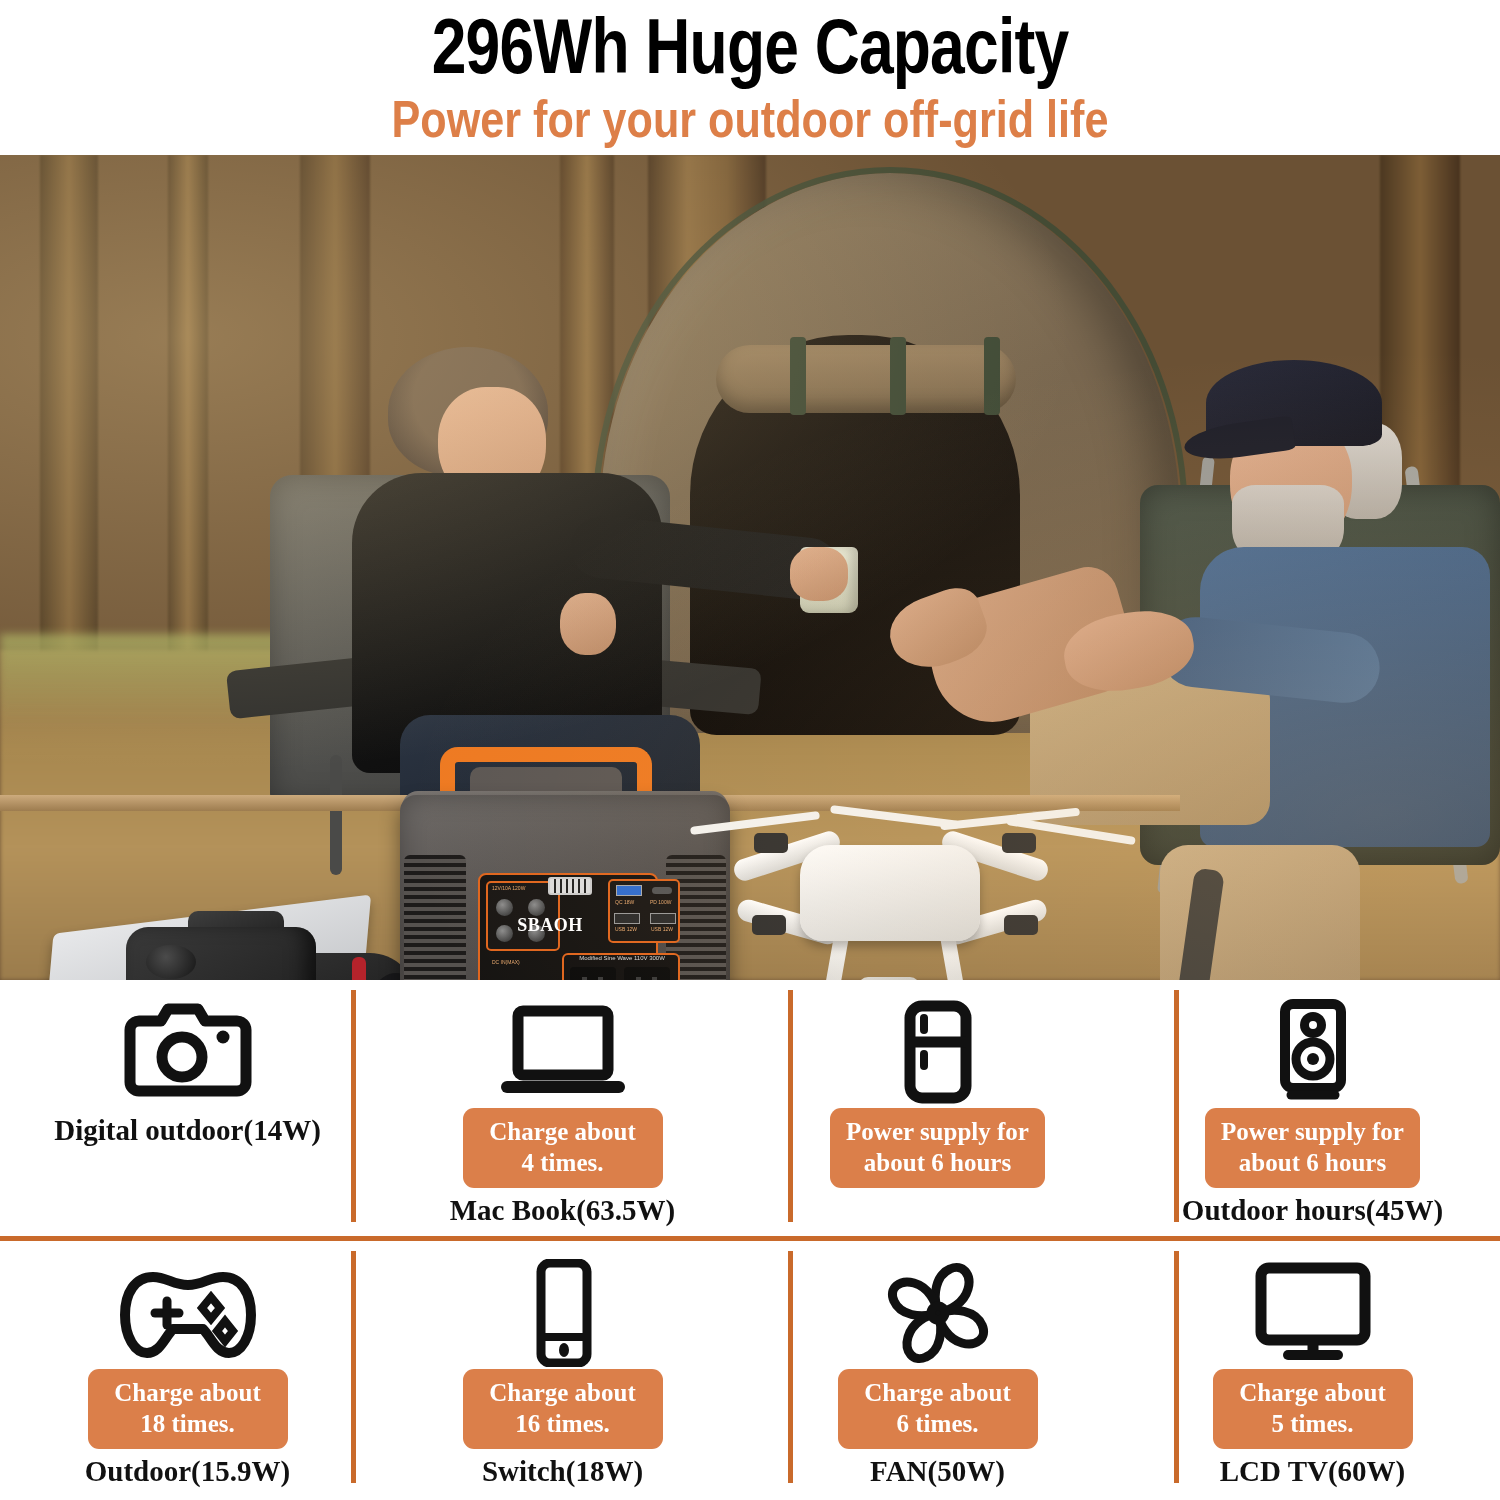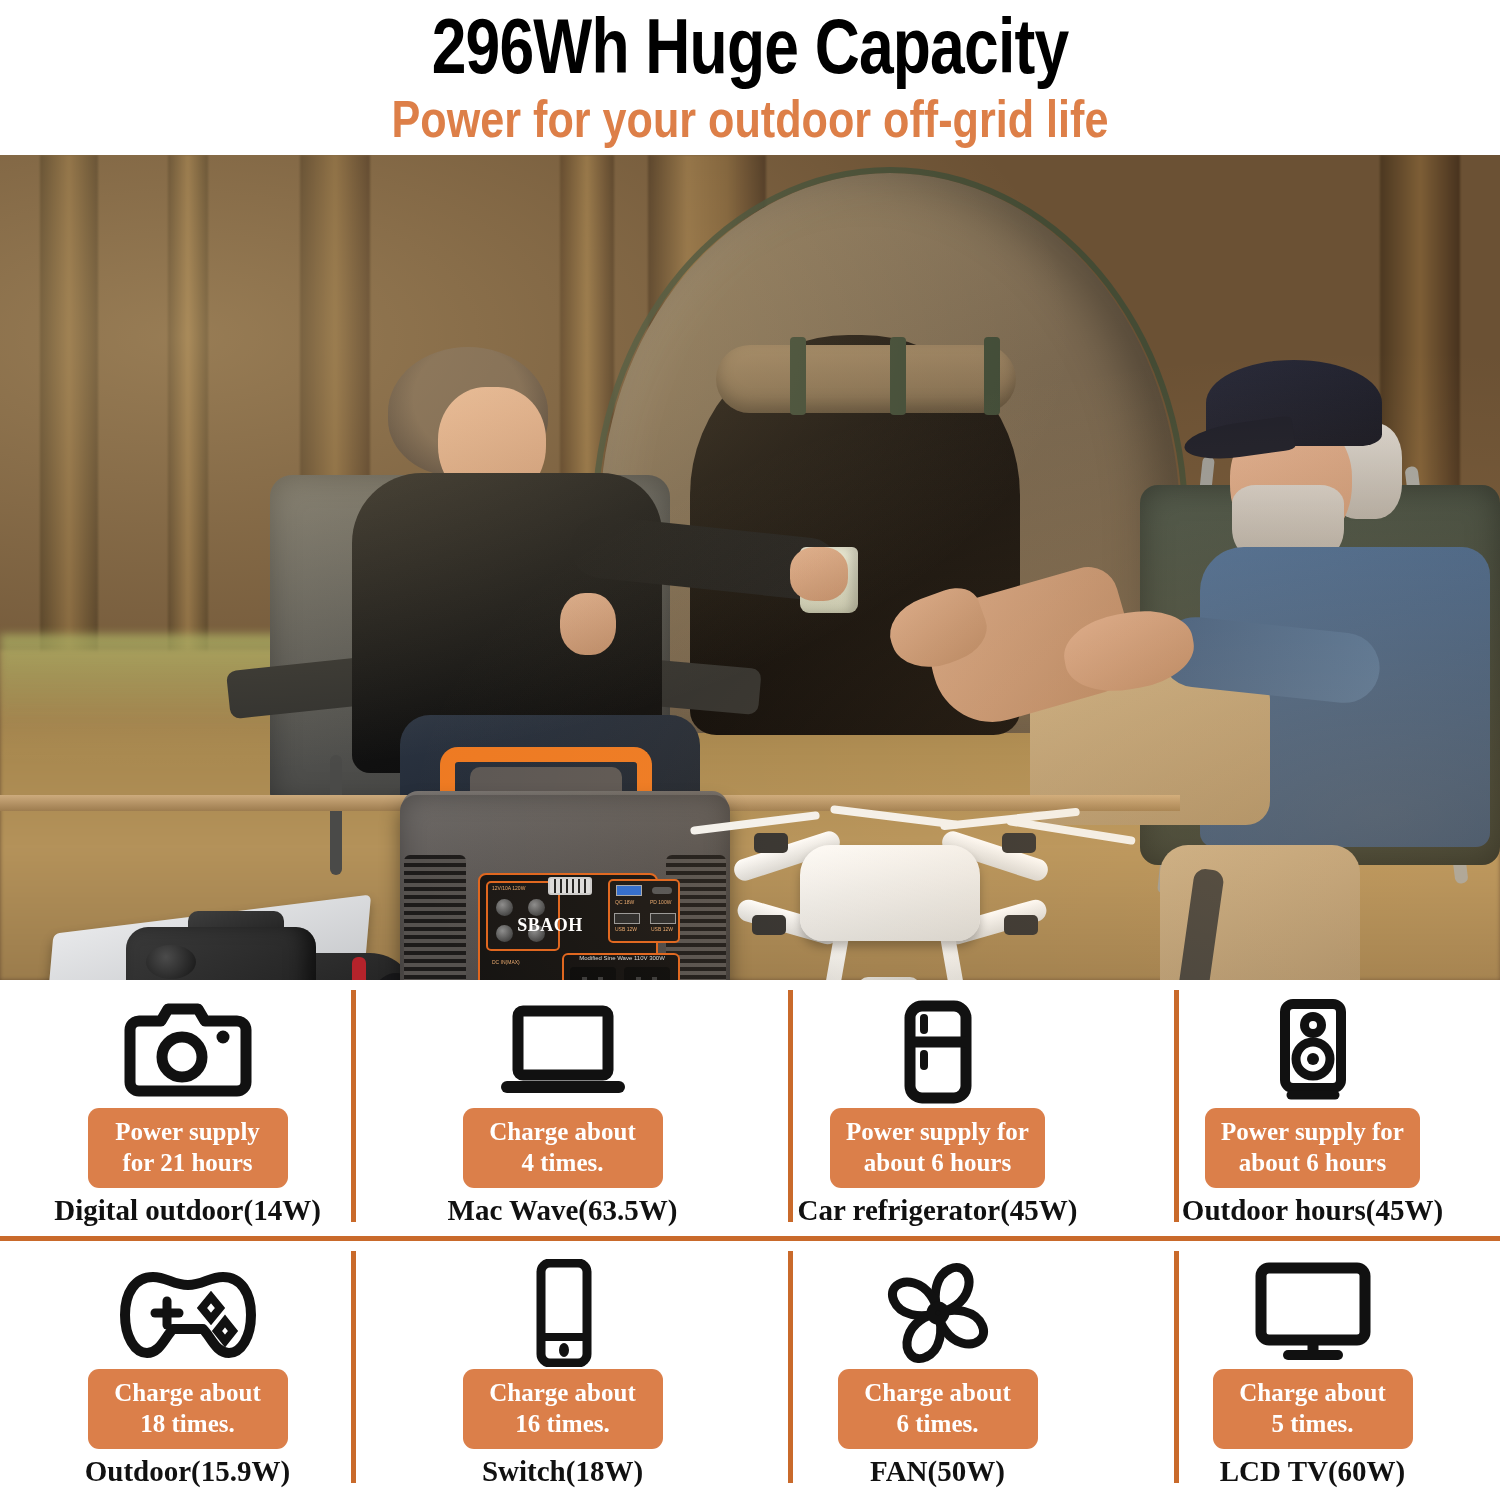--- a/index.html
+++ b/index.html
@@ -629,49 +629,46 @@
       <div class="vline v3"></div>
 
       <div class="tile">
         <div class="icon-wrap">
           <svg width="128" height="98" viewBox="0 0 128 98">
             <path d="M44 6 h30 l7 12 h32 a9 9 0 0 1 9 9 v52 a9 9 0 0 1 -9 9 h-98 a9 9 0 0 1 -9 -9 v-52 a9 9 0 0 1 9 -9 h22 z" fill="none" stroke="#111" stroke-width="11" stroke-linejoin="round"></path>
             <circle cx="58" cy="54" r="20" fill="none" stroke="#111" stroke-width="11"></circle>
             <circle cx="99" cy="34" r="6.5" fill="#111"></circle>
           </svg>
         </div>
-        <div class="badge">Power supply
-for 21 hours</div>
         <div class="caption">Digital outdoor(14W)</div>
       </div>
 
       <div class="tile">
         <div class="icon-wrap">
           <svg width="140" height="98" viewBox="0 0 140 98">
             <rect x="25" y="8" width="90" height="64" rx="5" fill="none" stroke="#111" stroke-width="11"></rect>
             <rect x="8" y="78" width="124" height="12" rx="6" fill="#111"></rect>
           </svg>
         </div>
         <div class="badge">Charge about
 4 times.</div>
-        <div class="caption">Mac Wave(63.5W)</div>
+        <div class="caption">Mac Book(63.5W)</div>
       </div>
 
       <div class="tile">
         <div class="icon-wrap">
           <svg width="100" height="104" viewBox="0 0 100 104">
             <rect x="22" y="6" width="56" height="92" rx="12" fill="none" stroke="#111" stroke-width="11"></rect>
             <line x1="22" y1="42" x2="78" y2="42" stroke="#111" stroke-width="11"></line>
             <line x1="36" y1="18" x2="36" y2="30" stroke="#111" stroke-width="8" stroke-linecap="round"></line>
             <line x1="36" y1="54" x2="36" y2="66" stroke="#111" stroke-width="8" stroke-linecap="round"></line>
           </svg>
         </div>
         <div class="badge">Power supply for
 about 6 hours</div>
-        <div class="caption">Car refrigerator(45W)</div>
       </div>
 
       <div class="tile">
         <div class="icon-wrap">
           <svg width="96" height="106" viewBox="0 0 96 106">
             <rect x="20" y="5" width="56" height="84" rx="8" fill="none" stroke="#111" stroke-width="10"></rect>
             <circle cx="48" cy="26" r="8.5" fill="none" stroke="#111" stroke-width="9"></circle>
             <circle cx="48" cy="60" r="17" fill="none" stroke="#111" stroke-width="9"></circle>
             <circle cx="48" cy="60" r="6" fill="#111"></circle>
             <line x1="26" y1="96" x2="70" y2="96" stroke="#111" stroke-width="9" stroke-linecap="round"></line>

